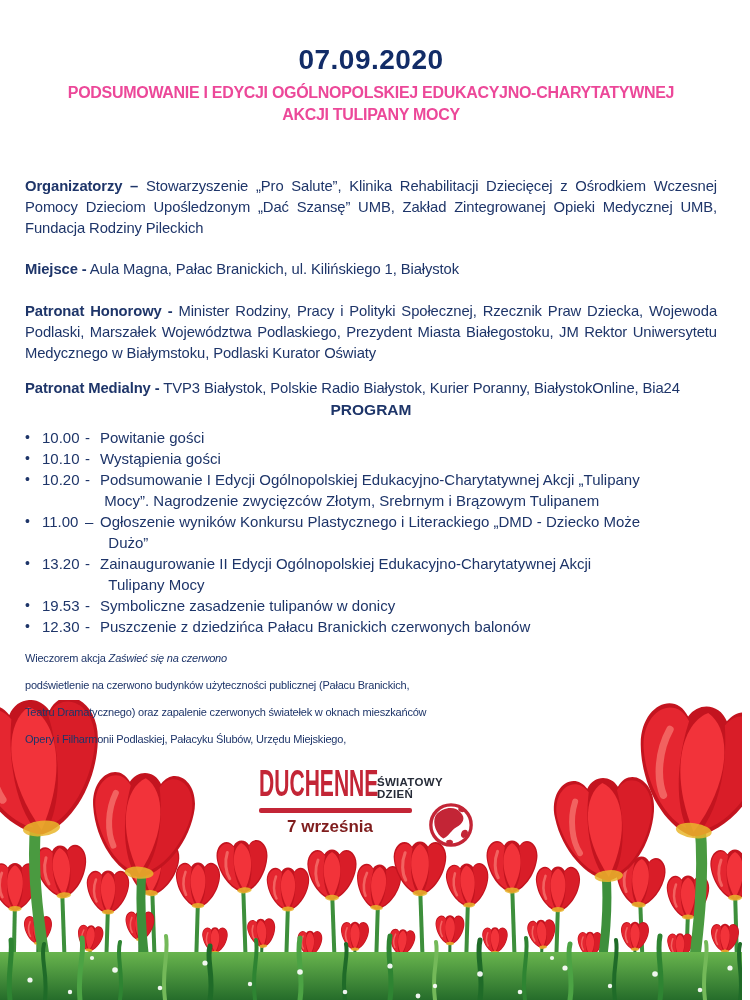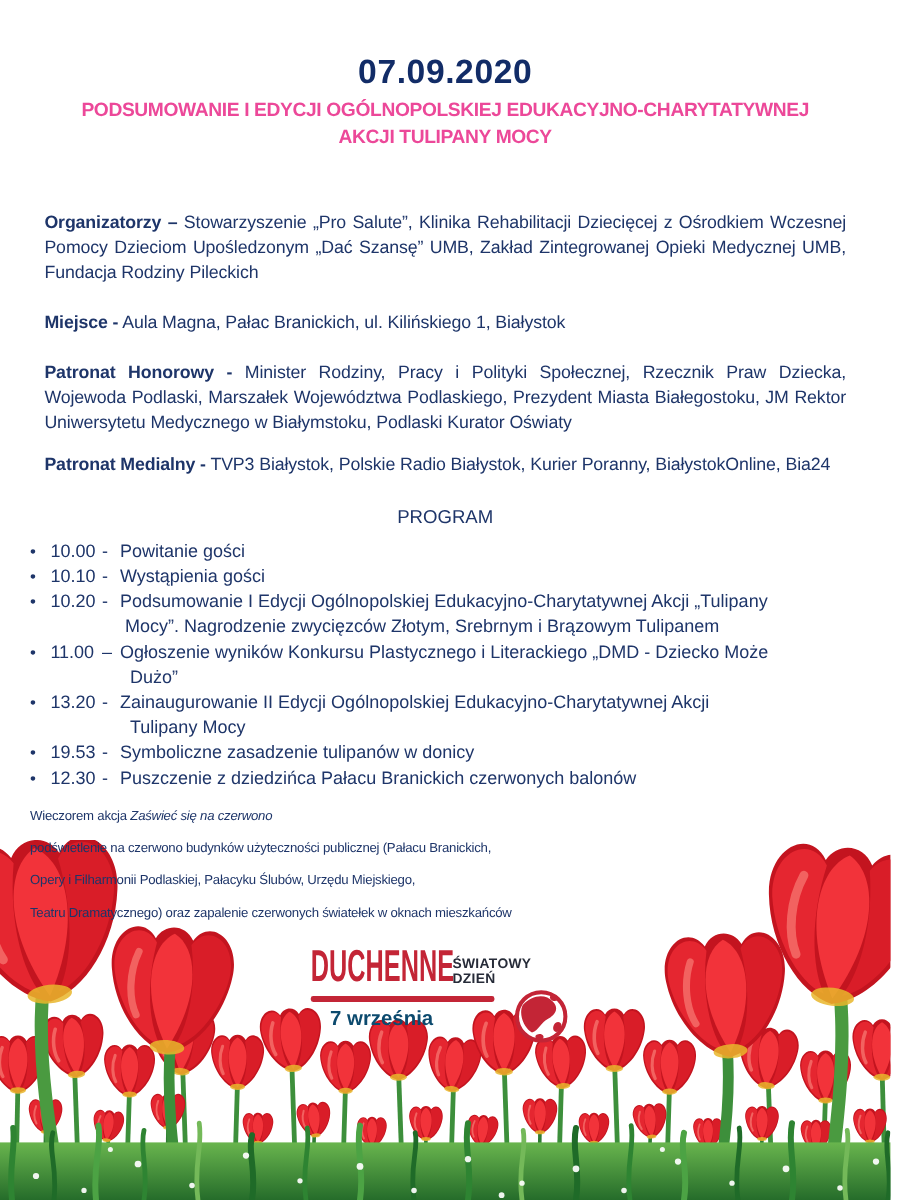--- a/index.html
+++ b/index.html
@@ -31,32 +31,31 @@
     line-height: 22px;
     letter-spacing: -0.3px;
     color: #ec4899;
   }
 
   .block {
     text-align: justify;
     font-size: 14.8px;
     line-height: 21px;
     letter-spacing: -0.1px;
-    margin: 12px;
+    margin: 0;
   }
   .block b { font-weight: bold; }
   .block-organizers { margin-top: 50px; }
   .block-venue     { margin-top: 20px; }
   .block-honorary  { margin-top: 21px; }
   .block-media     { margin-top: 14px; }
 
   .program-heading {
-    margin-top: 22px;
     text-align: center;
-    font-weight: normal;
+    font-weight: bold;
     font-size: 15.5px;
     line-height: 21px;
   }
   ul.program-list { list-style: none; margin: 7px 0 0 0; padding: 0; }
   ul.program-list li {
     display: grid;
     grid-template-columns: 17px 43px 15px auto;
     font-size: 15px;
     line-height: 21px;
   }
@@ -100,24 +99,24 @@
     color: #262b38;
   }
   .logo-bar {
     width: 153px;
     height: 5px;
     margin-top: 6px;
     border-radius: 2px;
     background: #c32536;
   }
   .logo-date {
-    margin: 4px 0 0 16px;
+    margin: 4px 0 0 28px;
     font-weight: bold;
     font-size: 17px;
-    color: #0c4a6e;
+    color: #7f1d1d;
   }
   .globe { position: absolute; left: 168px; top: 30px; }
 
   .tulips {
     position: absolute;
     left: 0; bottom: 0;
     width: 750px; height: 300px;
     z-index: 1;
     display: block;
   }
@@ -339,22 +338,22 @@
         <span class="bullet">•</span>
         <span>12.30</span>
         <span>-</span>
         <span class="item-text">Puszczenie z dziedzińca Pałacu Branickich czerwonych balonów</span>
       </li>
     </ul>
 
     <div class="evening">
       <div><span>Wieczorem akcja </span><span class="it">Zaświeć się na czerwono</span></div>
       <div>podświetlenie na czerwono budynków użyteczności publicznej (Pałacu Branickich,</div>
+      <div>Teatru Dramatycznego) oraz zapalenie czerwonych światełek w oknach mieszkańców</div>
       <div>Opery i Filharmonii Podlaskiej, Pałacyku Ślubów, Urzędu Miejskiego,</div>
-      <div>Teatru Dramatycznego) oraz zapalenie czerwonych światełek w oknach mieszkańców</div>
     </div>
   </div>
 
   <div class="logo">
     <div class="logo-row">
       <span class="brand-wrap"><span class="logo-brand">DUCHENNE</span></span>
       <span class="logo-side">
         <div>ŚWIATOWY</div>
         <div>DZIEŃ</div>
       </span>

